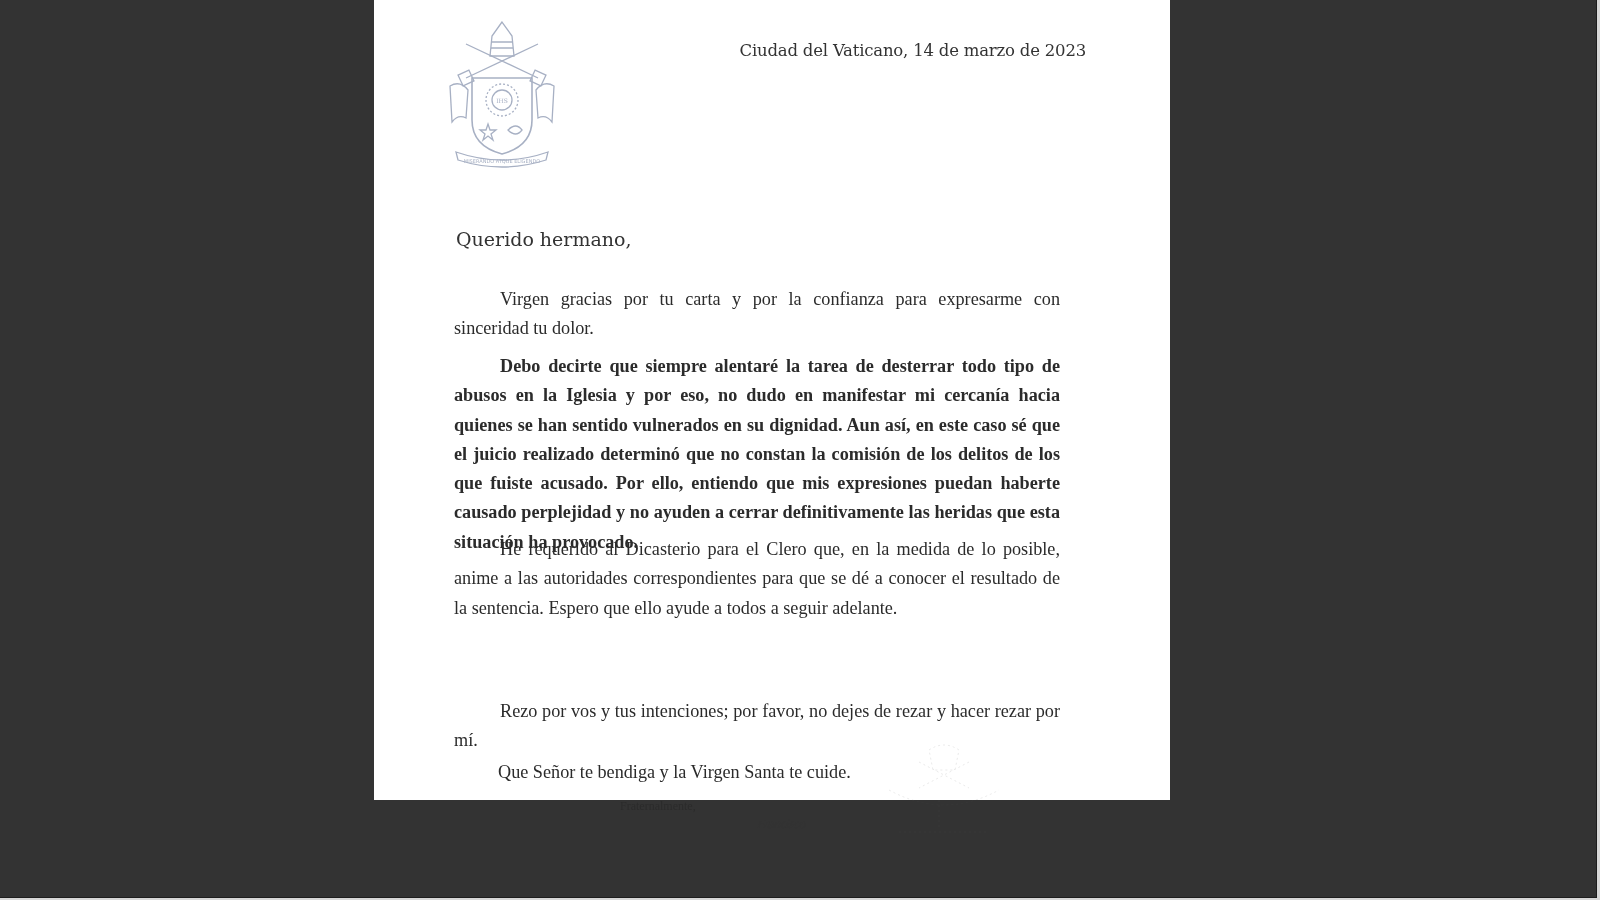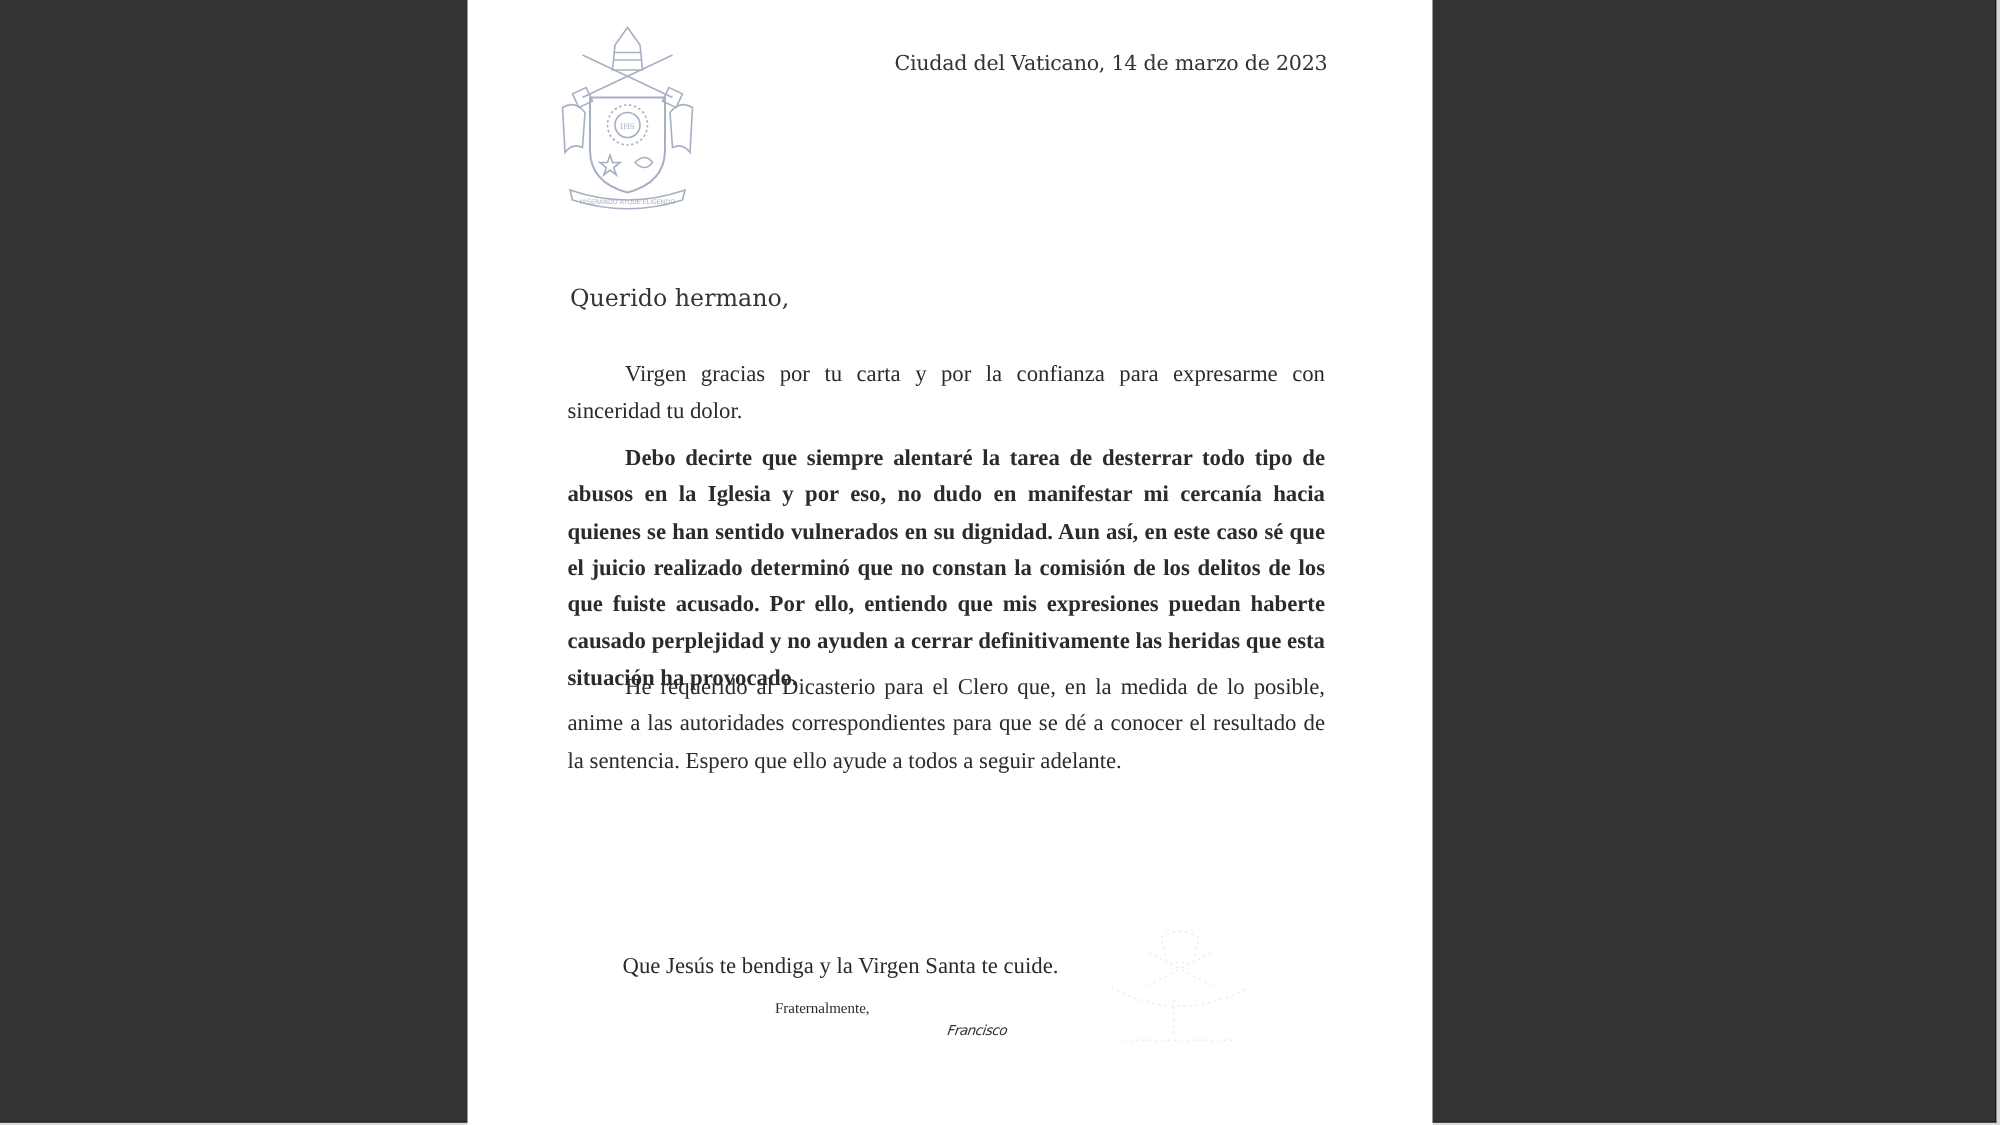--- a/index.html
+++ b/index.html
@@ -7,23 +7,24 @@
     width:1600px; height:900px; overflow:hidden; position:relative;
     background:#d8d8d8;
     font-family:"DejaVu Serif", serif;
   }
   .viewer {
     position:absolute; left:0; top:0; width:1596px; height:897px;
     background:#333333;
     border-right:1px solid #1e1e1e; border-bottom:1px solid #1e1e1e;
   }
   .page {
-    position:absolute; left:374px; top:0; width:772px; height:900px;
+    position:absolute; left:374px; top:0; width:772px; height:800px;
     background:#ffffff;
     color:#2a2a2a;
+    padding-left:24px;
   }
   .crest {
     position:absolute; left:72px; top:18px; width:112px; height:152px;
     opacity:0.75;
   }
   .dateline {
     position:absolute; right:84px; top:41px;
     font-family:"DejaVu Serif", serif;
     font-size:16.5px; color:#333;
     letter-spacing:-0.2px;
@@ -104,22 +105,25 @@
 
     <div class="body-text p1">
       <p>Virgen gracias por tu carta y por la confianza para expresarme con sinceridad tu dolor.</p>
     </div>
     <div class="body-text p2">
       <p>Debo decirte que siempre alentaré la tarea de desterrar todo tipo de abusos en la Iglesia y por eso, no dudo en manifestar mi cercanía hacia quienes se han sentido vulnerados en su dignidad. Aun así, en este caso sé que el juicio realizado determinó que no constan la comisión de los delitos de los que fuiste acusado. Por ello, entiendo que mis expresiones puedan haberte causado perplejidad y no ayuden a cerrar definitivamente las heridas que esta situación ha provocado.</p>
     </div>
     <div class="body-text p3">
       <p>He requerido al Dicasterio para el Clero que, en la medida de lo posible, anime a las autoridades correspondientes para que se dé a conocer el resultado de la sentencia. Espero que ello ayude a todos a seguir adelante.</p>
     </div>
+    <div class="body-text p5">
+      <p>Rezo por vos y tus intenciones; por favor, no dejes de rezar y hacer rezar por mí.</p>
+    </div>
 
-    <div class="blessing">Que Jesús te bendiga y la Virgen Santa te cuide.</div>
+    <div class="blessing">Que Señor te bendiga y la Virgen Santa te cuide.</div>
     <div class="closing">Fraternalmente,</div>
     <div class="signature">Francisco</div>
 
     <svg class="stamp" viewBox="0 0 130 100" fill="none" stroke="#555" stroke-width="1" stroke-dasharray="2 3">
       <path d="M50 10 Q65 0 80 10 L76 30 L54 30 Z"></path>
       <path d="M40 22 L90 48 M90 22 L40 48"></path>
       <path d="M10 50 Q65 80 120 50"></path>
       <path d="M20 92 H110"></path>
       <path d="M60 60 V90"></path>
     </svg>

